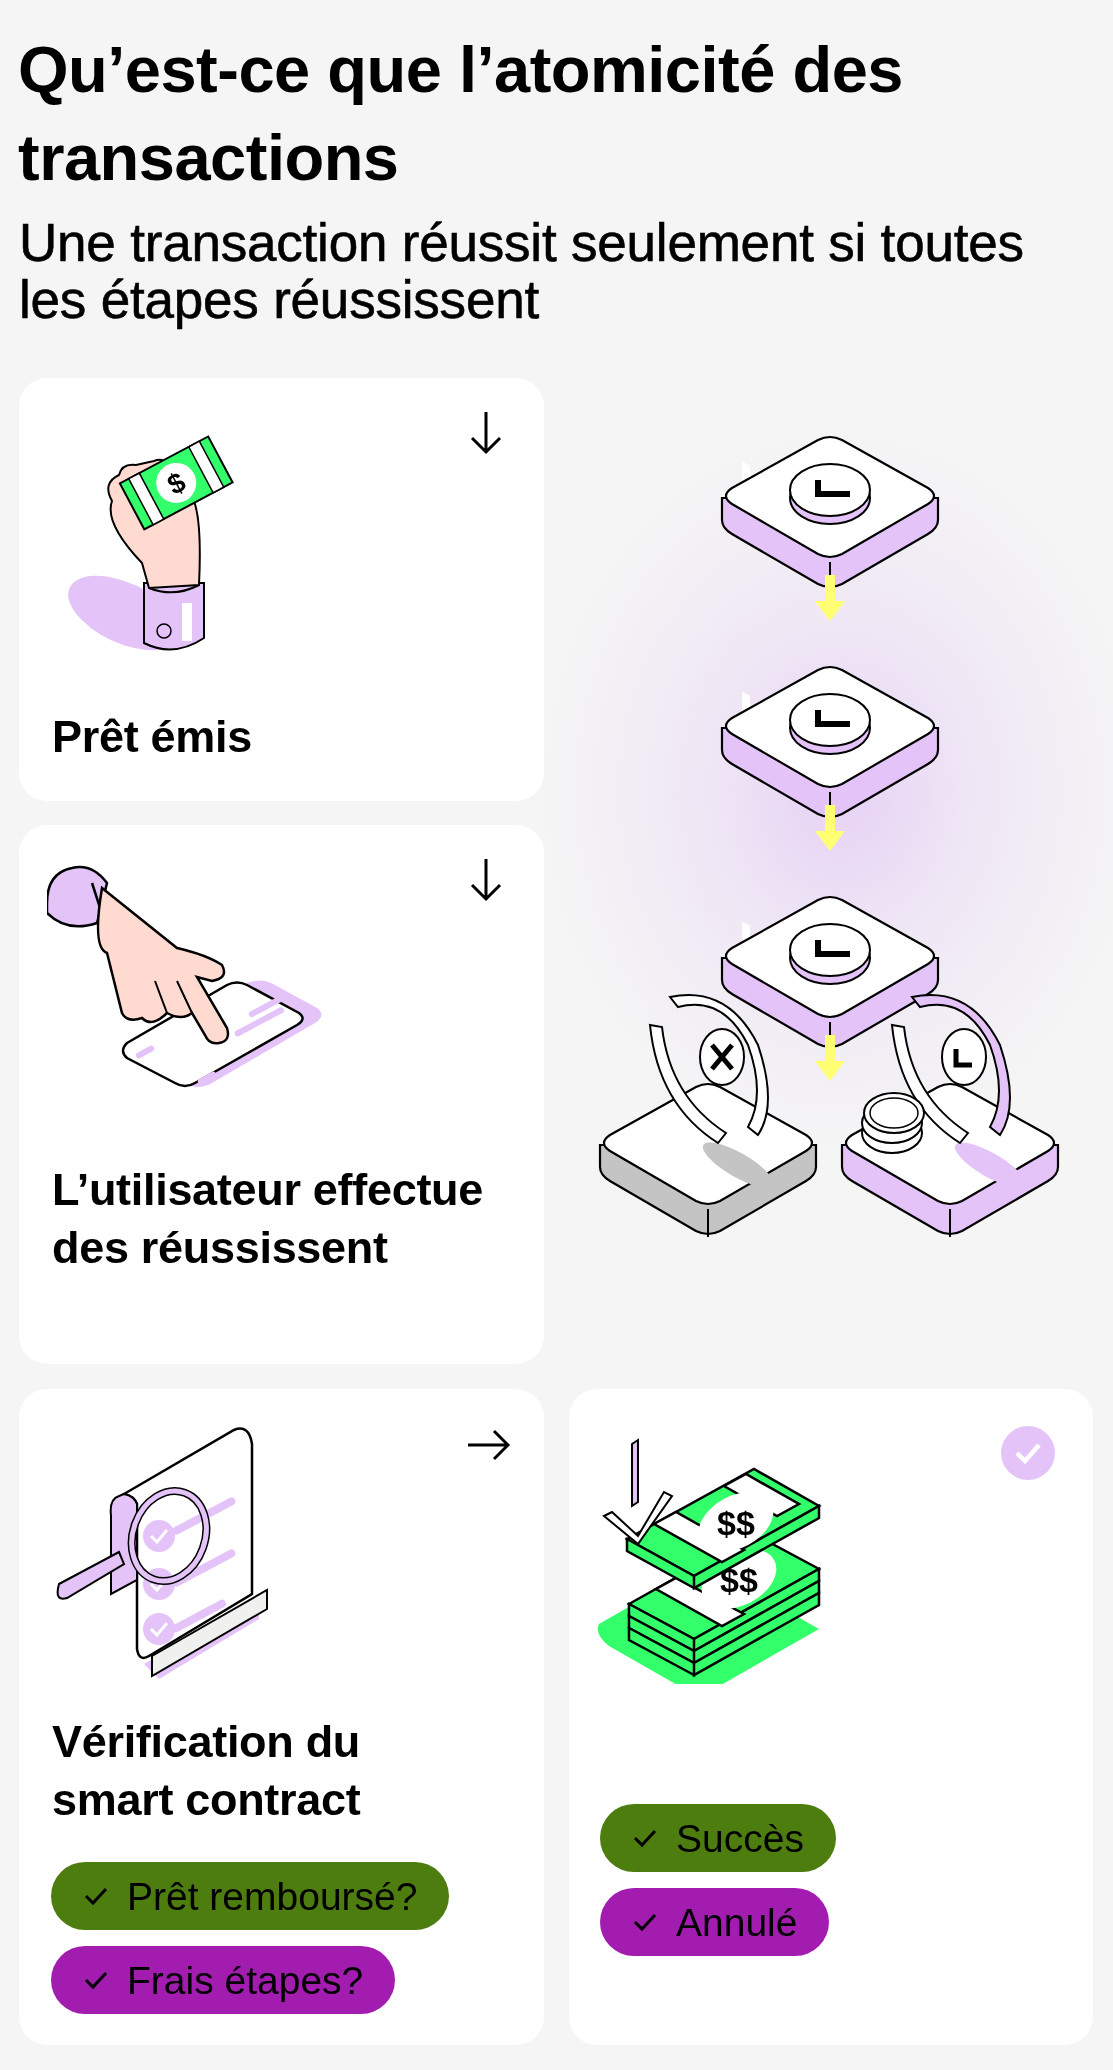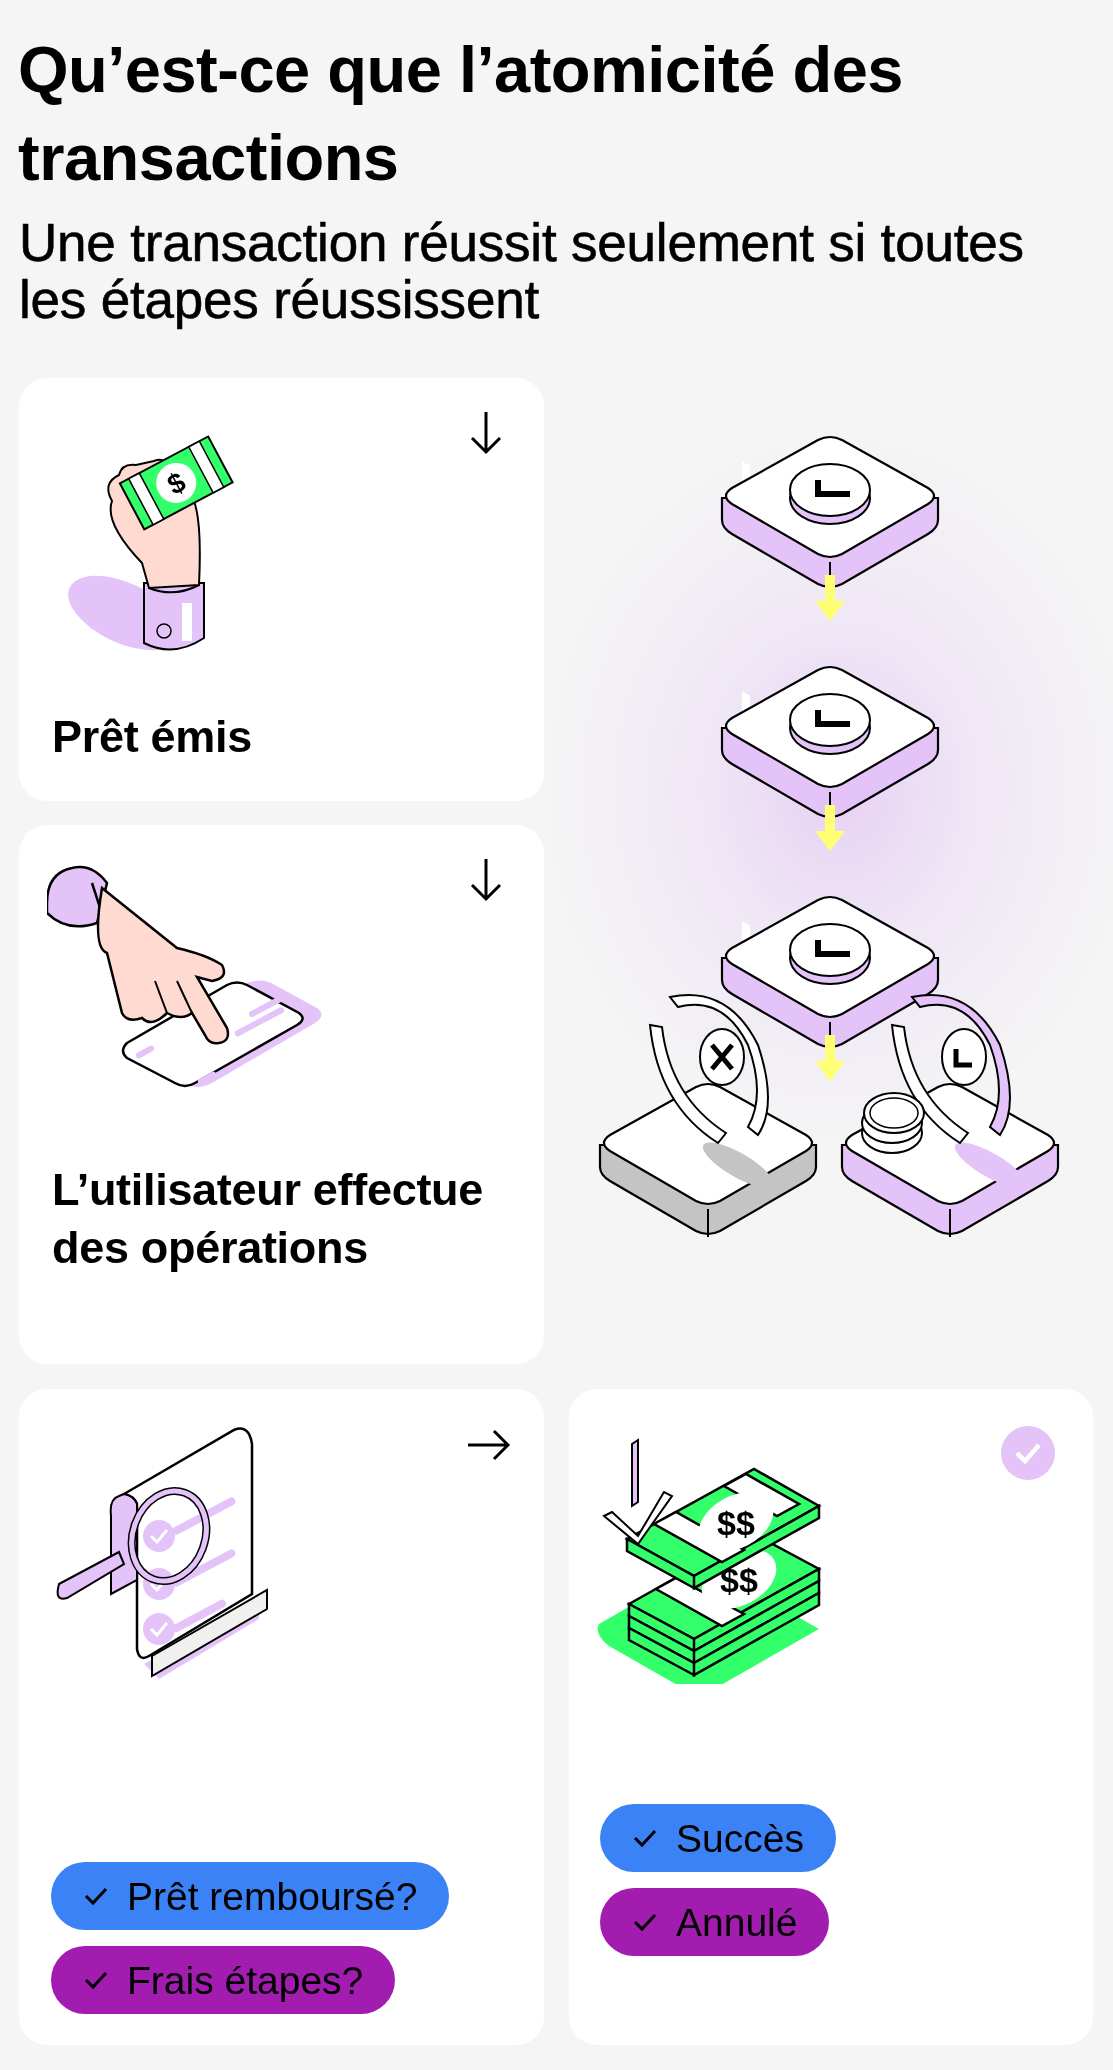--- a/index.html
+++ b/index.html
@@ -46,21 +46,21 @@
     background: #E4C3F9; display: flex; align-items: center; justify-content: center;
   }
 
   .pills { position: absolute; left: 32px; display: flex; flex-direction: column; align-items: flex-start; gap: 16px; }
   #card-3 .pills { top: 473px; }
   #card-4 .pills { top: 415px; left: 31px; }
   .pill {
     display: inline-flex; align-items: center; height: 68px; border-radius: 34px;
     padding: 0 32px 0 32px; font-size: 39px; font-weight: 400; line-height: 1; white-space: nowrap;
   }
-  .pill.green { background: #3b82f6; }
+  .pill.green { background: #4d7c0f; }
   .pill.red { background: #a21caf; }
   .pill .pill-check { width: 26px; height: 20px; margin-right: 18px; flex: none; }
 
   .illus { position: absolute; }
 </style>
 </head>
 <body>
 
 <div class="glow"></div>
 
@@ -98,21 +98,21 @@
     <rect x="88" y="196" width="20" height="6" rx="3" fill="#E4C3F9" transform="rotate(-28 98 199)"></rect>
     <rect x="150" y="222" width="20" height="6" rx="3" fill="#E4C3F9" transform="rotate(-28 160 225)"></rect>
     <path d="M0 50 Q0 20 25 15 Q45 10 60 30 L50 70 Q20 80 0 60 Z" fill="#E4C3F9" stroke="#000" stroke-width="2.5"></path>
     <path d="M45 30 L58 70" stroke="#000" stroke-width="2.5"></path>
     <path d="M55 35 L130 95 Q160 102 175 112 Q182 125 165 128 L150 124 L180 175 Q184 188 172 190 Q162 192 158 182 L145 160 Q135 168 120 160 Q105 175 95 165 Q80 170 75 160 L60 100 Q45 95 55 35 Z" fill="#FFDAD0" stroke="#000" stroke-width="2.5"></path>
     <path d="M120 160 L108 128 M145 160 L130 128" stroke="#000" stroke-width="2"></path>
   </svg>
   <svg class="corner-icon" viewBox="0 0 44 50">
     <path d="M22 4 V44 M8 30 L22 44 L36 30" fill="none" stroke="#000" stroke-width="3"></path>
   </svg>
-  <h2 class="card-label">L’utilisateur effectue des opérations</h2>
+  <h2 class="card-label">L’utilisateur effectue des réussissent</h2>
 </section>
 
 <section class="card" id="card-3">
   <svg class="illus" style="left:30px;top:35px" width="260" height="260" viewBox="0 0 260 260">
     <path d="M95 240 L210 175 L210 195 L110 255 Z" fill="#E4C3F9"></path>
     <path d="M75 70 L185 6 Q200 0 203 20 L203 170 L100 232 Q90 238 88 225 L88 80 Q85 72 75 70 Z" fill="#fff" stroke="#000" stroke-width="2.5"></path>
     <path d="M70 72 Q60 75 62 92 L62 170 L88 156 L88 80 Q85 72 75 70 Z" fill="#E4C3F9" stroke="#000" stroke-width="2"></path>
     <path d="M103 232 L218 166 L218 185 L103 252 Z" fill="#F0F0EE" stroke="#000" stroke-width="2"></path>
     <g fill="#E4C3F9">
       <rect x="120" y="88" width="70" height="8" rx="4" transform="rotate(-28 155 92)"></rect>
@@ -123,20 +123,21 @@
       <circle cx="110" cy="205" r="16"></circle>
     </g>
     <path d="M102 112 l6 6 l10 -12 M102 160 l6 6 l10 -12 M102 205 l6 6 l10 -12" fill="none" stroke="#fff" stroke-width="3"></path>
     <path d="M10 160 L70 128 L75 140 L18 174 Q5 178 10 160 Z" fill="#E4C3F9" stroke="#000" stroke-width="2"></path>
     <ellipse cx="120" cy="112" rx="36" ry="46" fill="none" stroke="#000" stroke-width="8" transform="rotate(20 120 112)"></ellipse>
     <ellipse cx="120" cy="112" rx="36" ry="46" fill="none" stroke="#E4C3F9" stroke-width="5" transform="rotate(20 120 112)"></ellipse>
   </svg>
   <svg class="corner-icon" viewBox="0 0 50 40">
     <path d="M4 20 H44 M30 6 L44 20 L30 34" fill="none" stroke="#000" stroke-width="3"></path>
   </svg>
+  <h2 class="card-label">Vérification du smart contract</h2>
   <div class="pills">
     <div class="pill green">
       <svg class="pill-check" viewBox="0 0 26 20">
           <path d="M3 10 L10 17 L23 3" fill="none" stroke="#000" stroke-width="3"></path>
         </svg>
       <span>Prêt remboursé?</span>
     </div>
     <div class="pill red">
       <svg class="pill-check" viewBox="0 0 26 20">
           <path d="M3 10 L10 17 L23 3" fill="none" stroke="#000" stroke-width="3"></path>

